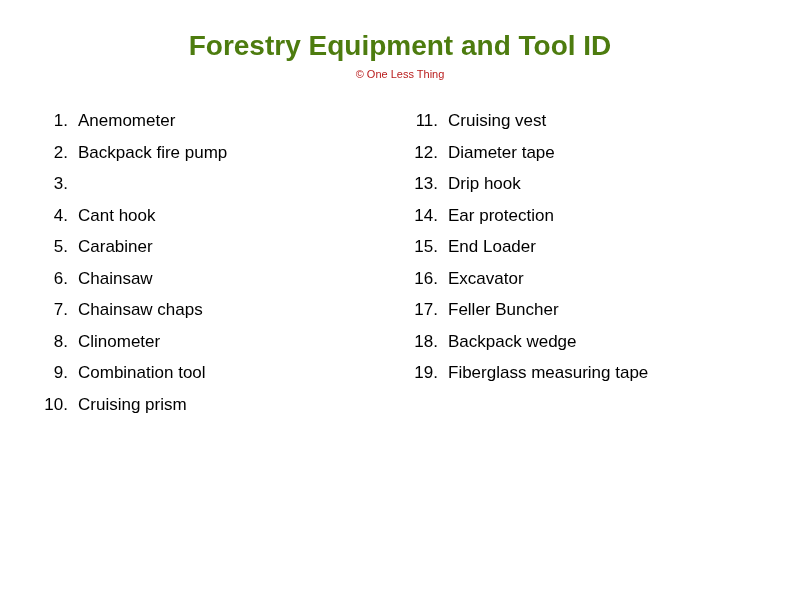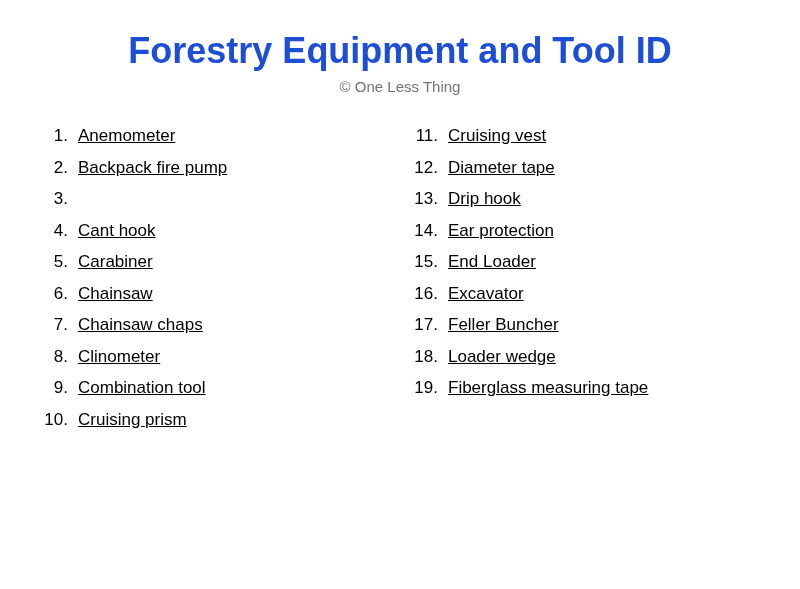--- a/index.html
+++ b/index.html
@@ -13,31 +13,31 @@
       height: 589px;
       background: #ffffff;
       font-family: Arial, sans-serif;
       display: flex;
       flex-direction: column;
       align-items: center;
       padding: 30px 40px 20px 40px;
     }
 
     .title {
-      font-size: 36px;
+      font-size: 28px;
       font-weight: bold;
       text-align: center;
       margin-bottom: 6px;
-      color: #1d4ed8;
+      color: #4d7c0f;
     }
 
     .subtitle {
-      font-size: 15px;
+      font-size: 11px;
       text-align: center;
-      color: #737373;
+      color: #b91c1c;
       margin-bottom: 28px;
     }
 
     .list-container {
       display: flex;
       flex-direction: row;
       width: 100%;
       gap: 0;
     }
 
@@ -59,21 +59,20 @@
 
     .item-number {
       min-width: 38px;
       text-align: right;
       margin-right: 10px;
       flex-shrink: 0;
     }
 
     .item-label {
       flex: 1;
-      text-decoration: underline;
     }
 
     .left-column .item-number {
       min-width: 28px;
     }
 
     .right-column .item-number {
       min-width: 38px;
     }
   </style>
@@ -150,20 +149,20 @@
       <div class="list-item">
         <span class="item-number">16.</span>
         <span class="item-label">Excavator</span>
       </div>
       <div class="list-item">
         <span class="item-number">17.</span>
         <span class="item-label">Feller Buncher</span>
       </div>
       <div class="list-item">
         <span class="item-number">18.</span>
-        <span class="item-label">Loader wedge</span>
+        <span class="item-label">Backpack wedge</span>
       </div>
       <div class="list-item">
         <span class="item-number">19.</span>
         <span class="item-label">Fiberglass measuring tape</span>
       </div>
     </div>
 </div>
 
 </body></html>

